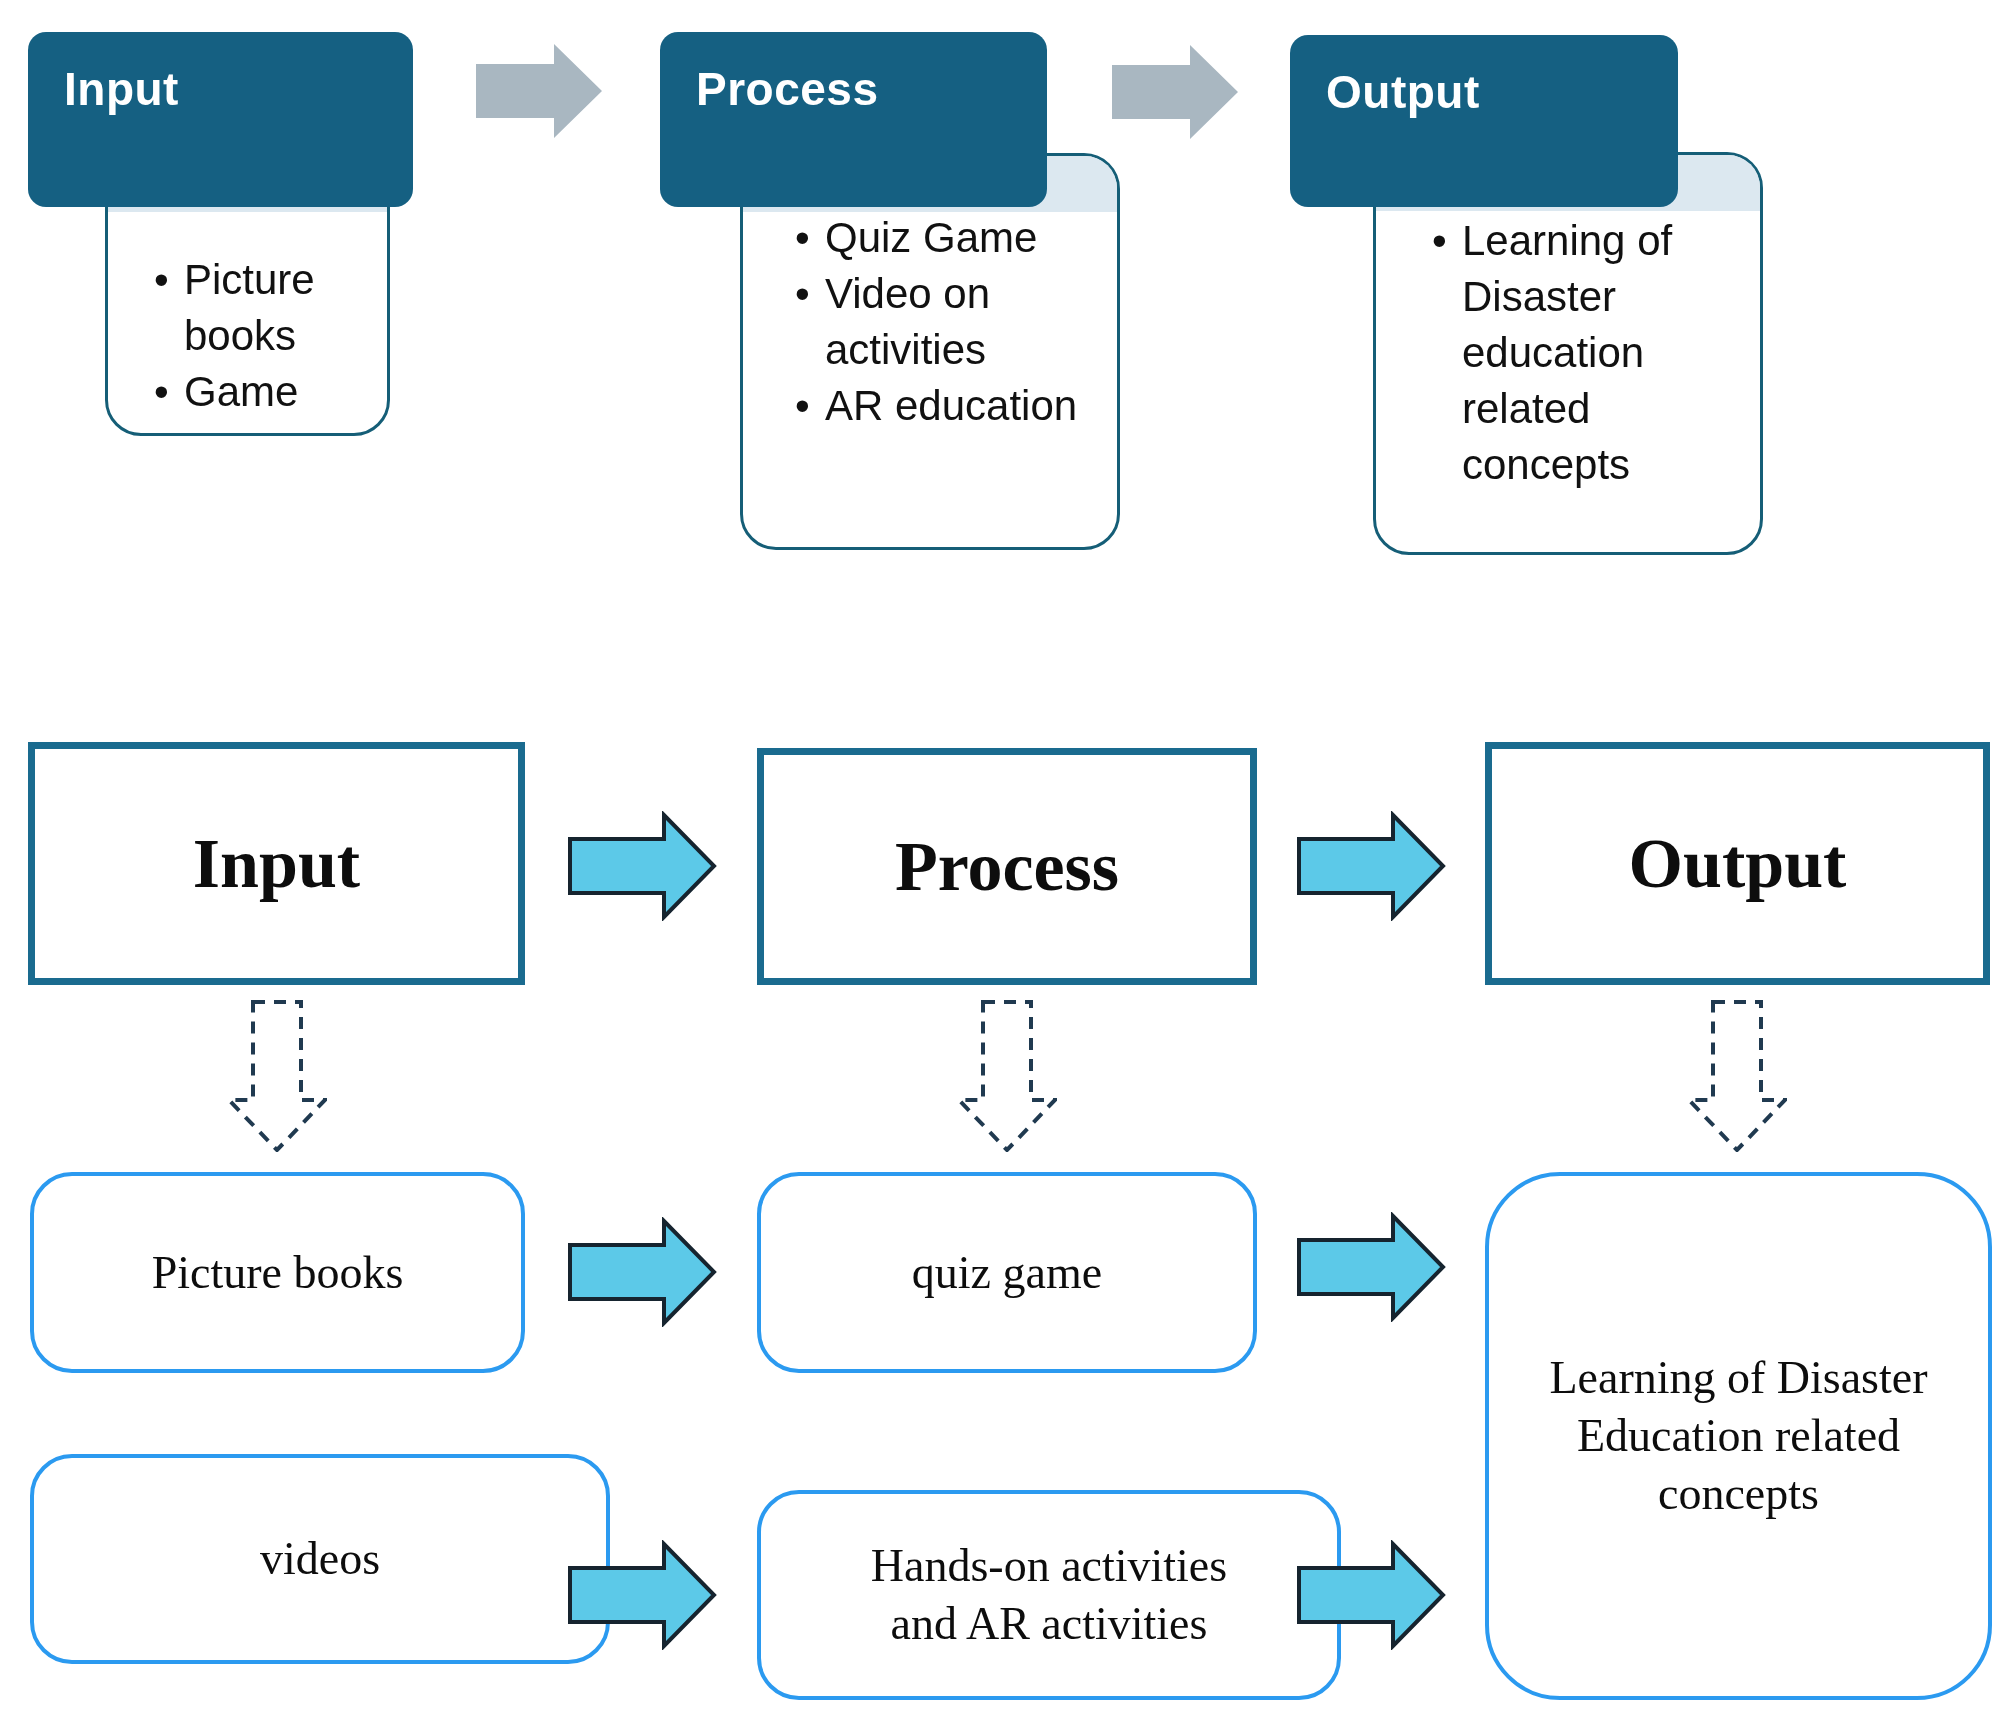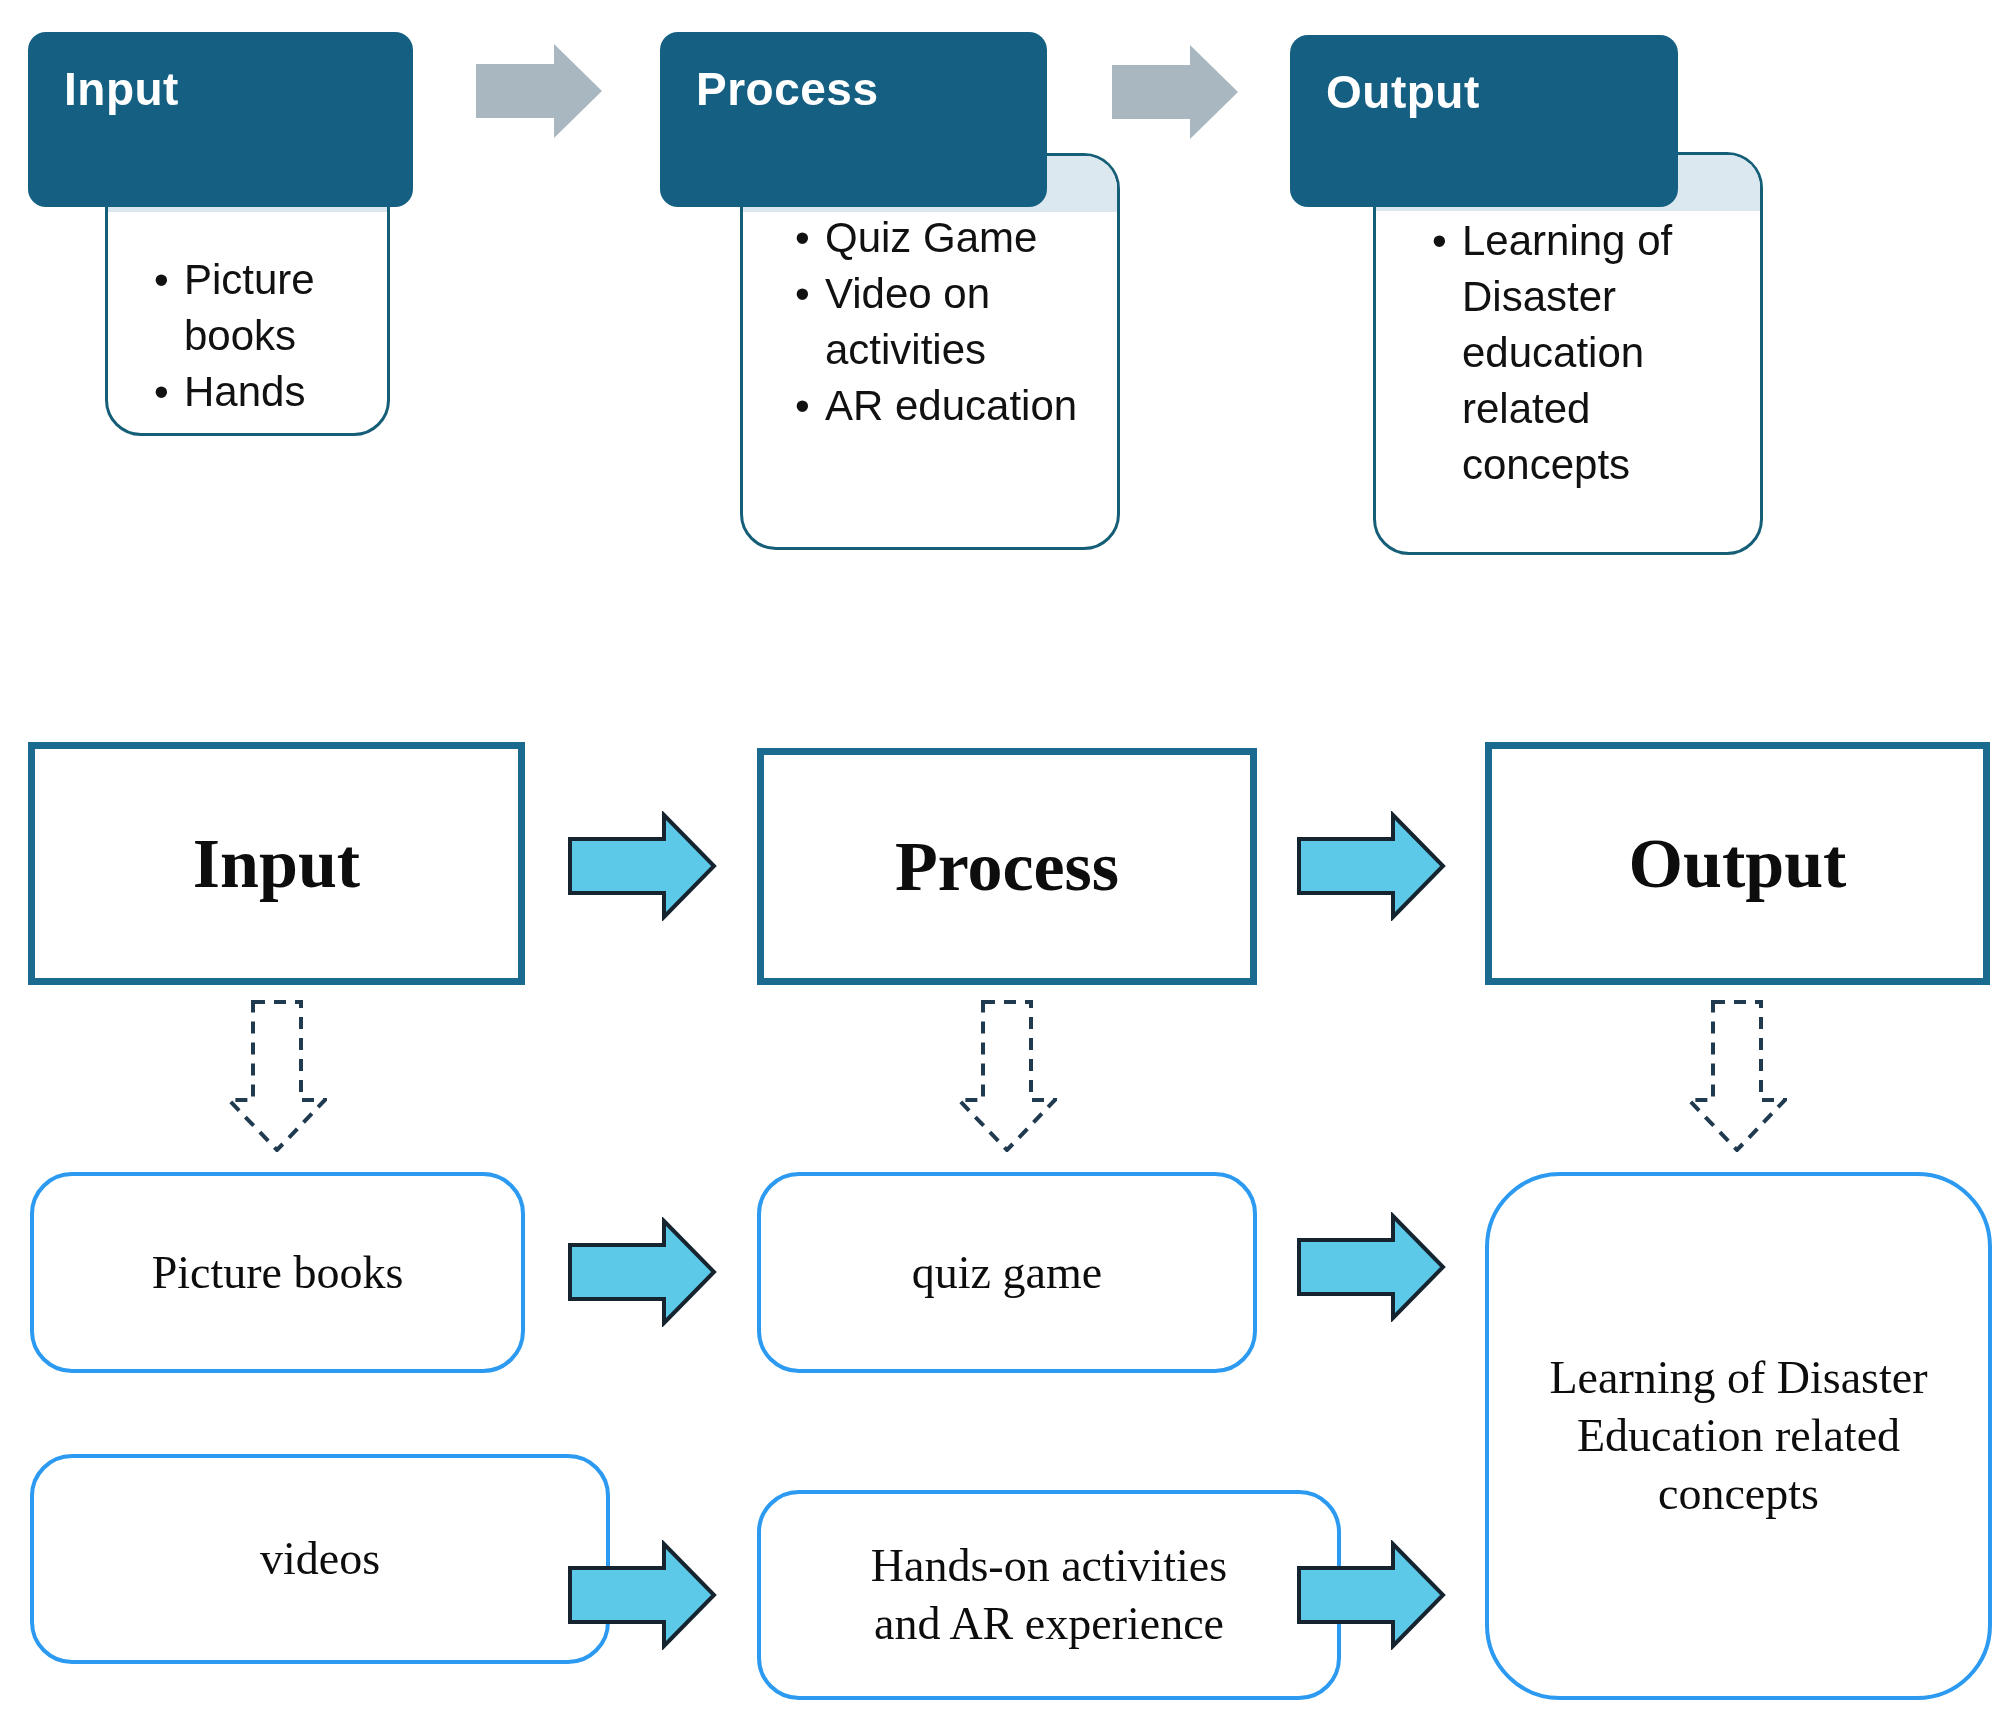--- a/index.html
+++ b/index.html
@@ -60,21 +60,21 @@
 
   <div class="abs contentbox" style="left:105px; top:153px; width:285px; height:283px;">
     <div class="band"></div>
     <ul class="blist pad-input">
       <li>
         <span class="bmark">•</span>
         <span class="btext">Picture books</span>
       </li>
       <li>
         <span class="bmark">•</span>
-        <span class="btext">Hands</span>
+        <span class="btext">Game</span>
       </li>
     </ul>
   </div>
   <div class="abs hdr" style="left:28px; top:32px; width:385px; height:175px;">Input</div>
 
   <svg class="abs garrow" style="left:476px; top:44px;" width="126" height="94" viewBox="0 0 126 94">
     <polygon points="0,20 78,20 78,0 126,47 78,94 78,74 0,74" fill="#a9b7c1"></polygon>
   </svg>
 
   <div class="abs contentbox" style="left:740px; top:153px; width:380px; height:397px;">
@@ -153,21 +153,21 @@
   </svg>
   <svg class="abs" style="left:1297px; top:1212px;" width="150" height="110" viewBox="0 0 150 110">
     <polygon points="2,28 96,28 96,4 146,55 96,106 96,82 2,82" fill="#5cc9e8" stroke="#16242f" stroke-width="4"></polygon>
   </svg>
 
   <div class="abs node" style="left:30px; top:1454px; width:580px; height:210px;">
     <span>videos</span>
   </div>
   <div class="abs node" style="left:757px; top:1490px; width:584px; height:210px;">
     <span>Hands-on activities</span>
-    <span>and AR experience</span>
+    <span>and AR activities</span>
   </div>
 
   <svg class="abs" style="left:568px; top:1540px;" width="150" height="110" viewBox="0 0 150 110">
     <polygon points="2,28 96,28 96,4 146,55 96,106 96,82 2,82" fill="#5cc9e8" stroke="#16242f" stroke-width="4"></polygon>
   </svg>
   <svg class="abs" style="left:1297px; top:1540px;" width="150" height="110" viewBox="0 0 150 110">
     <polygon points="2,28 96,28 96,4 146,55 96,106 96,82 2,82" fill="#5cc9e8" stroke="#16242f" stroke-width="4"></polygon>
   </svg>
 
 </div>

